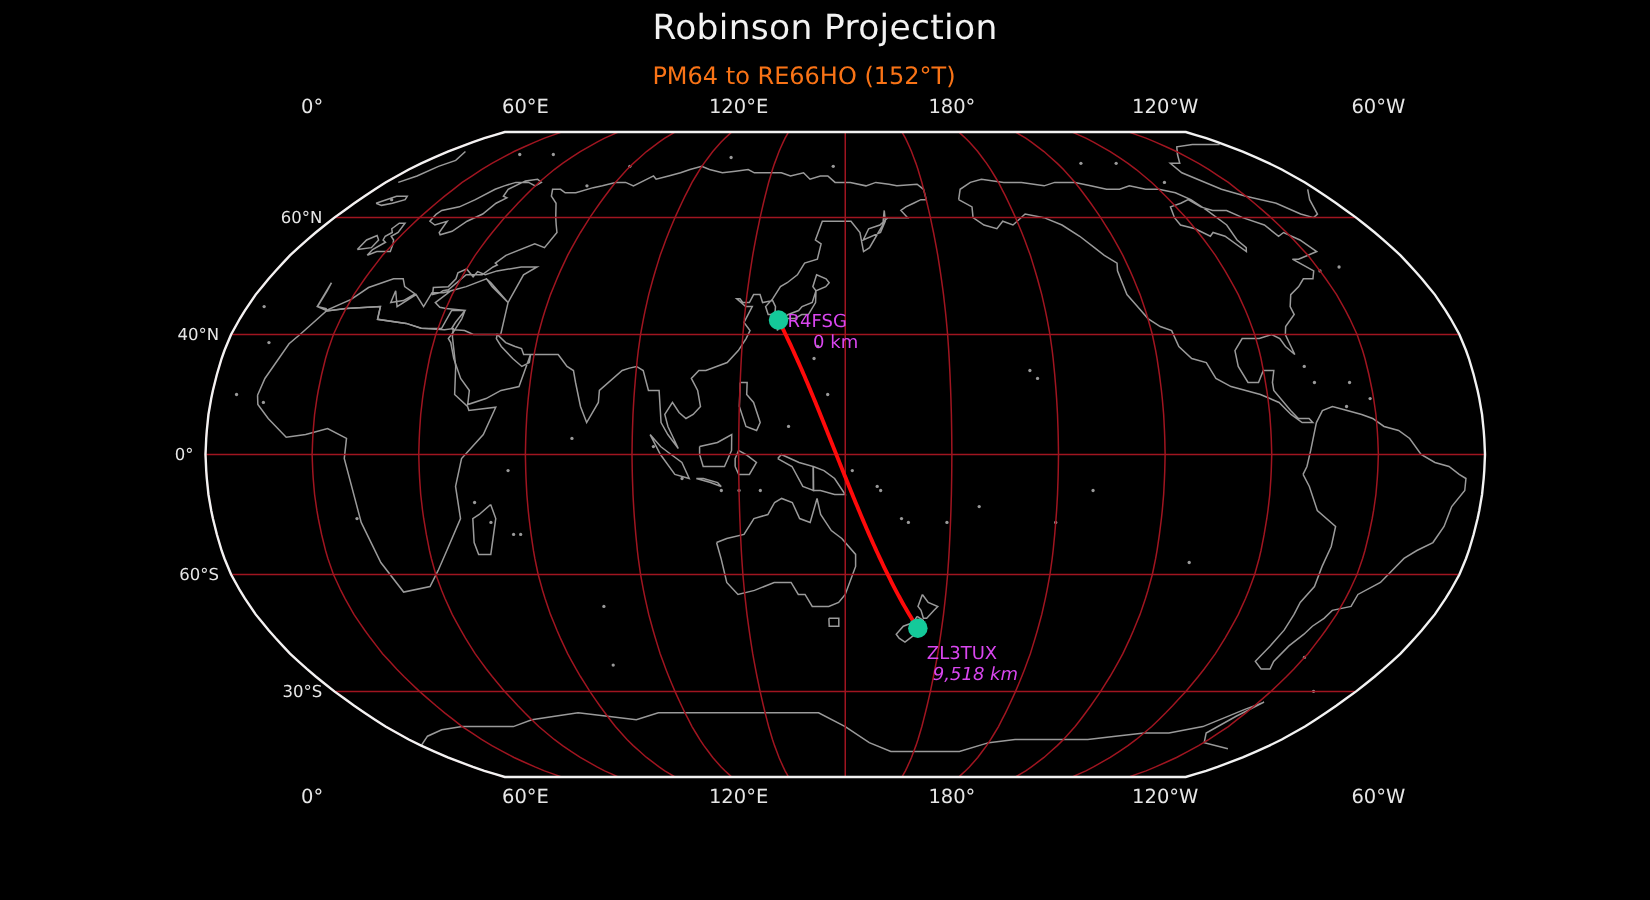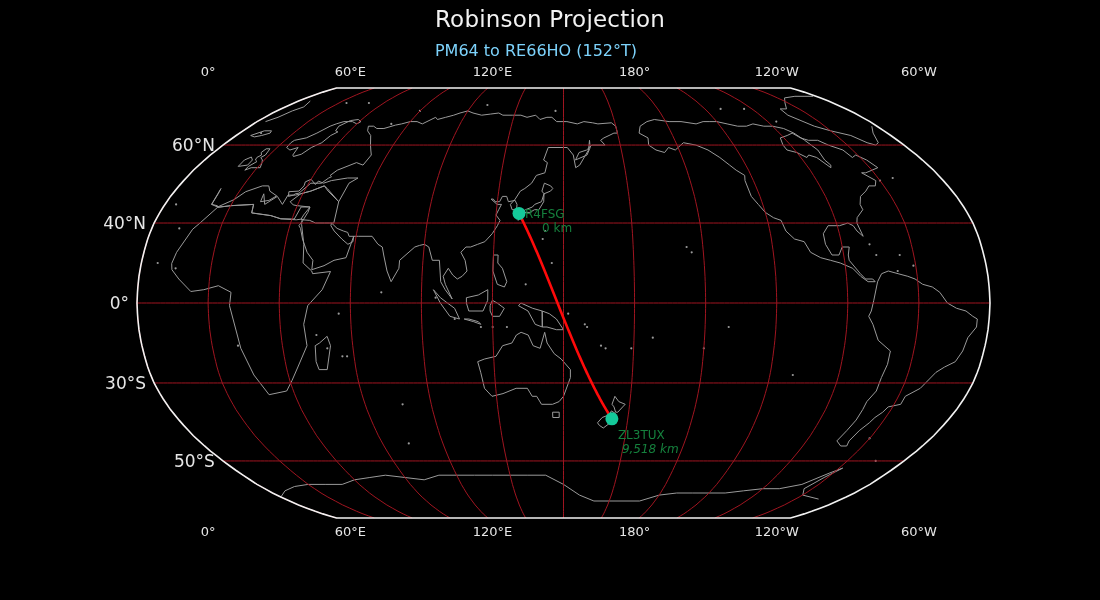--- a/index.html
+++ b/index.html
@@ -10,32 +10,32 @@
   }
   #stage{position:absolute;inset:0;width:1100px;height:600px;padding-left:12px;}
   #map-svg{position:absolute;left:0;top:0;width:1100px;height:600px;}
 
   .title{
     position:absolute;left:0;top:6px;width:1100px;text-align:center;
     font-size:23px;color:#f2f2f2;letter-spacing:.2px;
   }
   .subtitle{
     position:absolute;left:0;top:41px;width:1072px;text-align:center;
-    font-size:16px;color:#7dd3fc;
+    font-size:16px;color:#f97316;
   }
   .axis-label{
     position:absolute;font-size:13px;color:#e6e6e6;white-space:nowrap;
     transform:translateX(-50%);
   }
   .lat-label{
-    position:absolute;font-size:17px;color:#e6e6e6;white-space:nowrap;
+    position:absolute;font-size:11px;color:#e6e6e6;white-space:nowrap;
     transform:translateY(-50%);text-align:right;
   }
   .pt-label{
-    position:absolute;font-size:12px;color:#15803d;white-space:nowrap;
+    position:absolute;font-size:12px;color:#d946ef;white-space:nowrap;
     line-height:14px;
   }
   .pt-label .dist{display:block;}
 </style>
 </head>
 <body>
 
 <div id="stage">
 
   <svg id="map-svg" viewBox="0 0 1100 600" preserveAspectRatio="none">
@@ -165,21 +165,21 @@
       <div class="axis-label" style="left: 350.3px; top: 524px;">60°E</div>
       <div class="axis-label" style="left: 492.4px; top: 524px;">120°E</div>
       <div class="axis-label" style="left: 634.6px; top: 524px;">180°</div>
       <div class="axis-label" style="left: 776.8px; top: 524px;">120°W</div>
       <div class="axis-label" style="left: 918.9px; top: 524px;">60°W</div>
     </div>
   <div id="lat-left">
       <div class="lat-label" style="left: 214.897px; top: 145.1px; transform: translate(-100%, -50%);">60°N</div>
       <div class="lat-label" style="left: 146.06px; top: 223px; transform: translate(-100%, -50%);">40°N</div>
       <div class="lat-label" style="left: 129px; top: 303px; transform: translate(-100%, -50%);">0°</div>
-      <div class="lat-label" style="left: 146.06px; top: 383px; transform: translate(-100%, -50%);">30°S</div>
-      <div class="lat-label" style="left: 214.897px; top: 460.9px; transform: translate(-100%, -50%);">50°S</div>
+      <div class="lat-label" style="left: 146.06px; top: 383px; transform: translate(-100%, -50%);">60°S</div>
+      <div class="lat-label" style="left: 214.897px; top: 460.9px; transform: translate(-100%, -50%);">30°S</div>
     </div>
   <div id="pt-labels">
       <div class="pt-label" style="left: 525.046px; top: 207.422px;"><span>R4FSG</span><span class="dist" style="margin-left: 17px;">0 km</span></div>
       <div class="pt-label" style="left: 617.899px; top: 428px;"><span>ZL3TUX</span><span class="dist" style="margin-left: 4px; font-style: italic;">9,518 km</span></div>
     </div>
 
 </div>
 
 </body></html>

